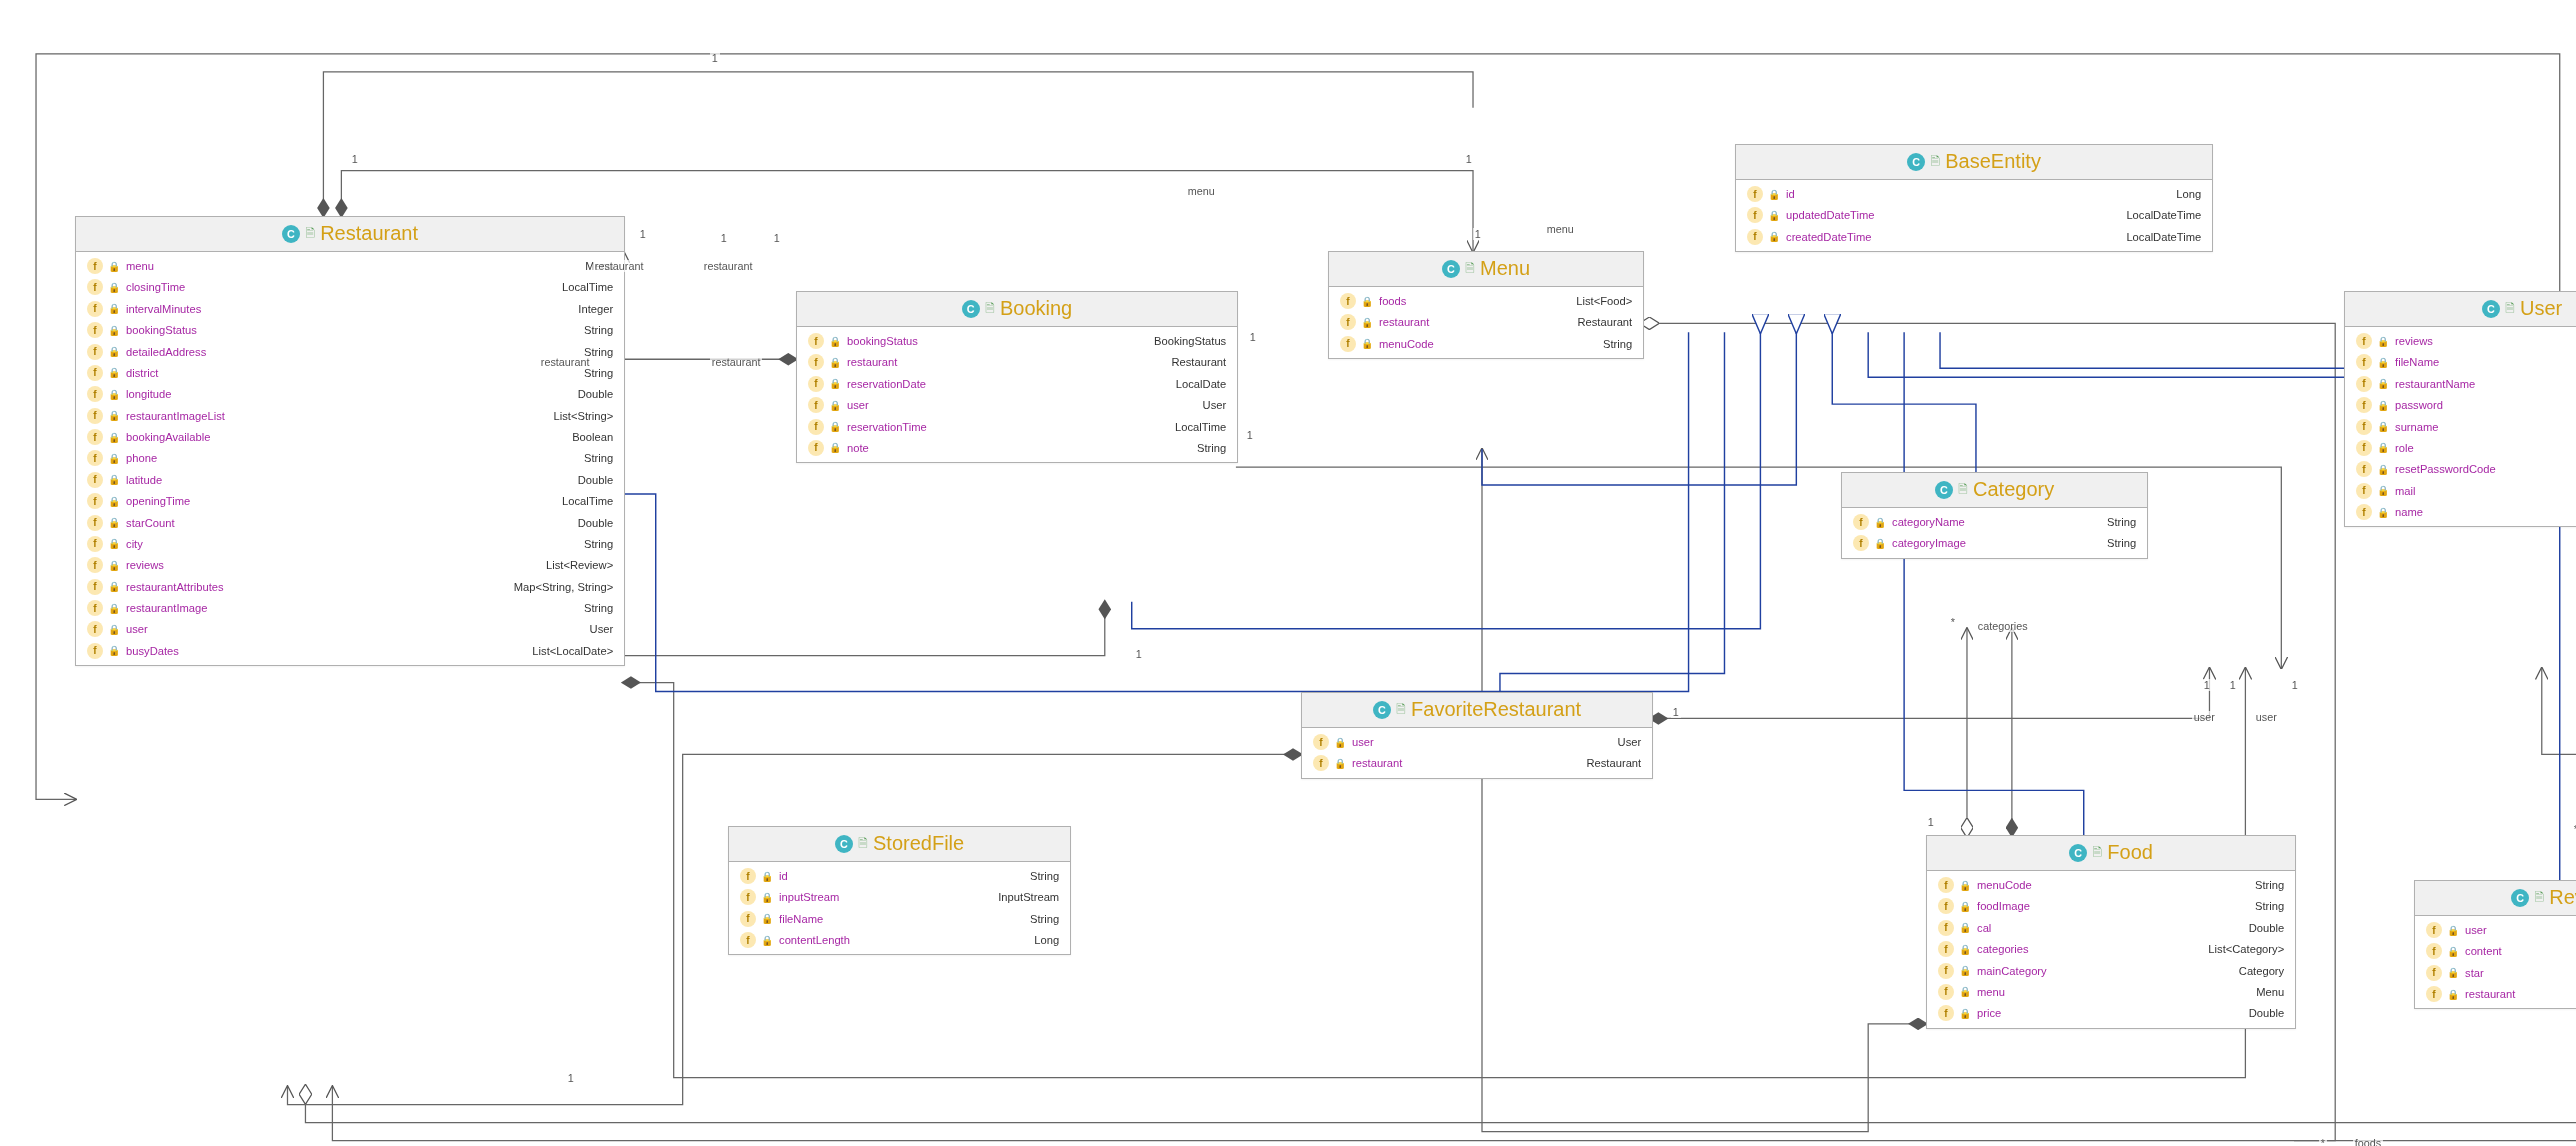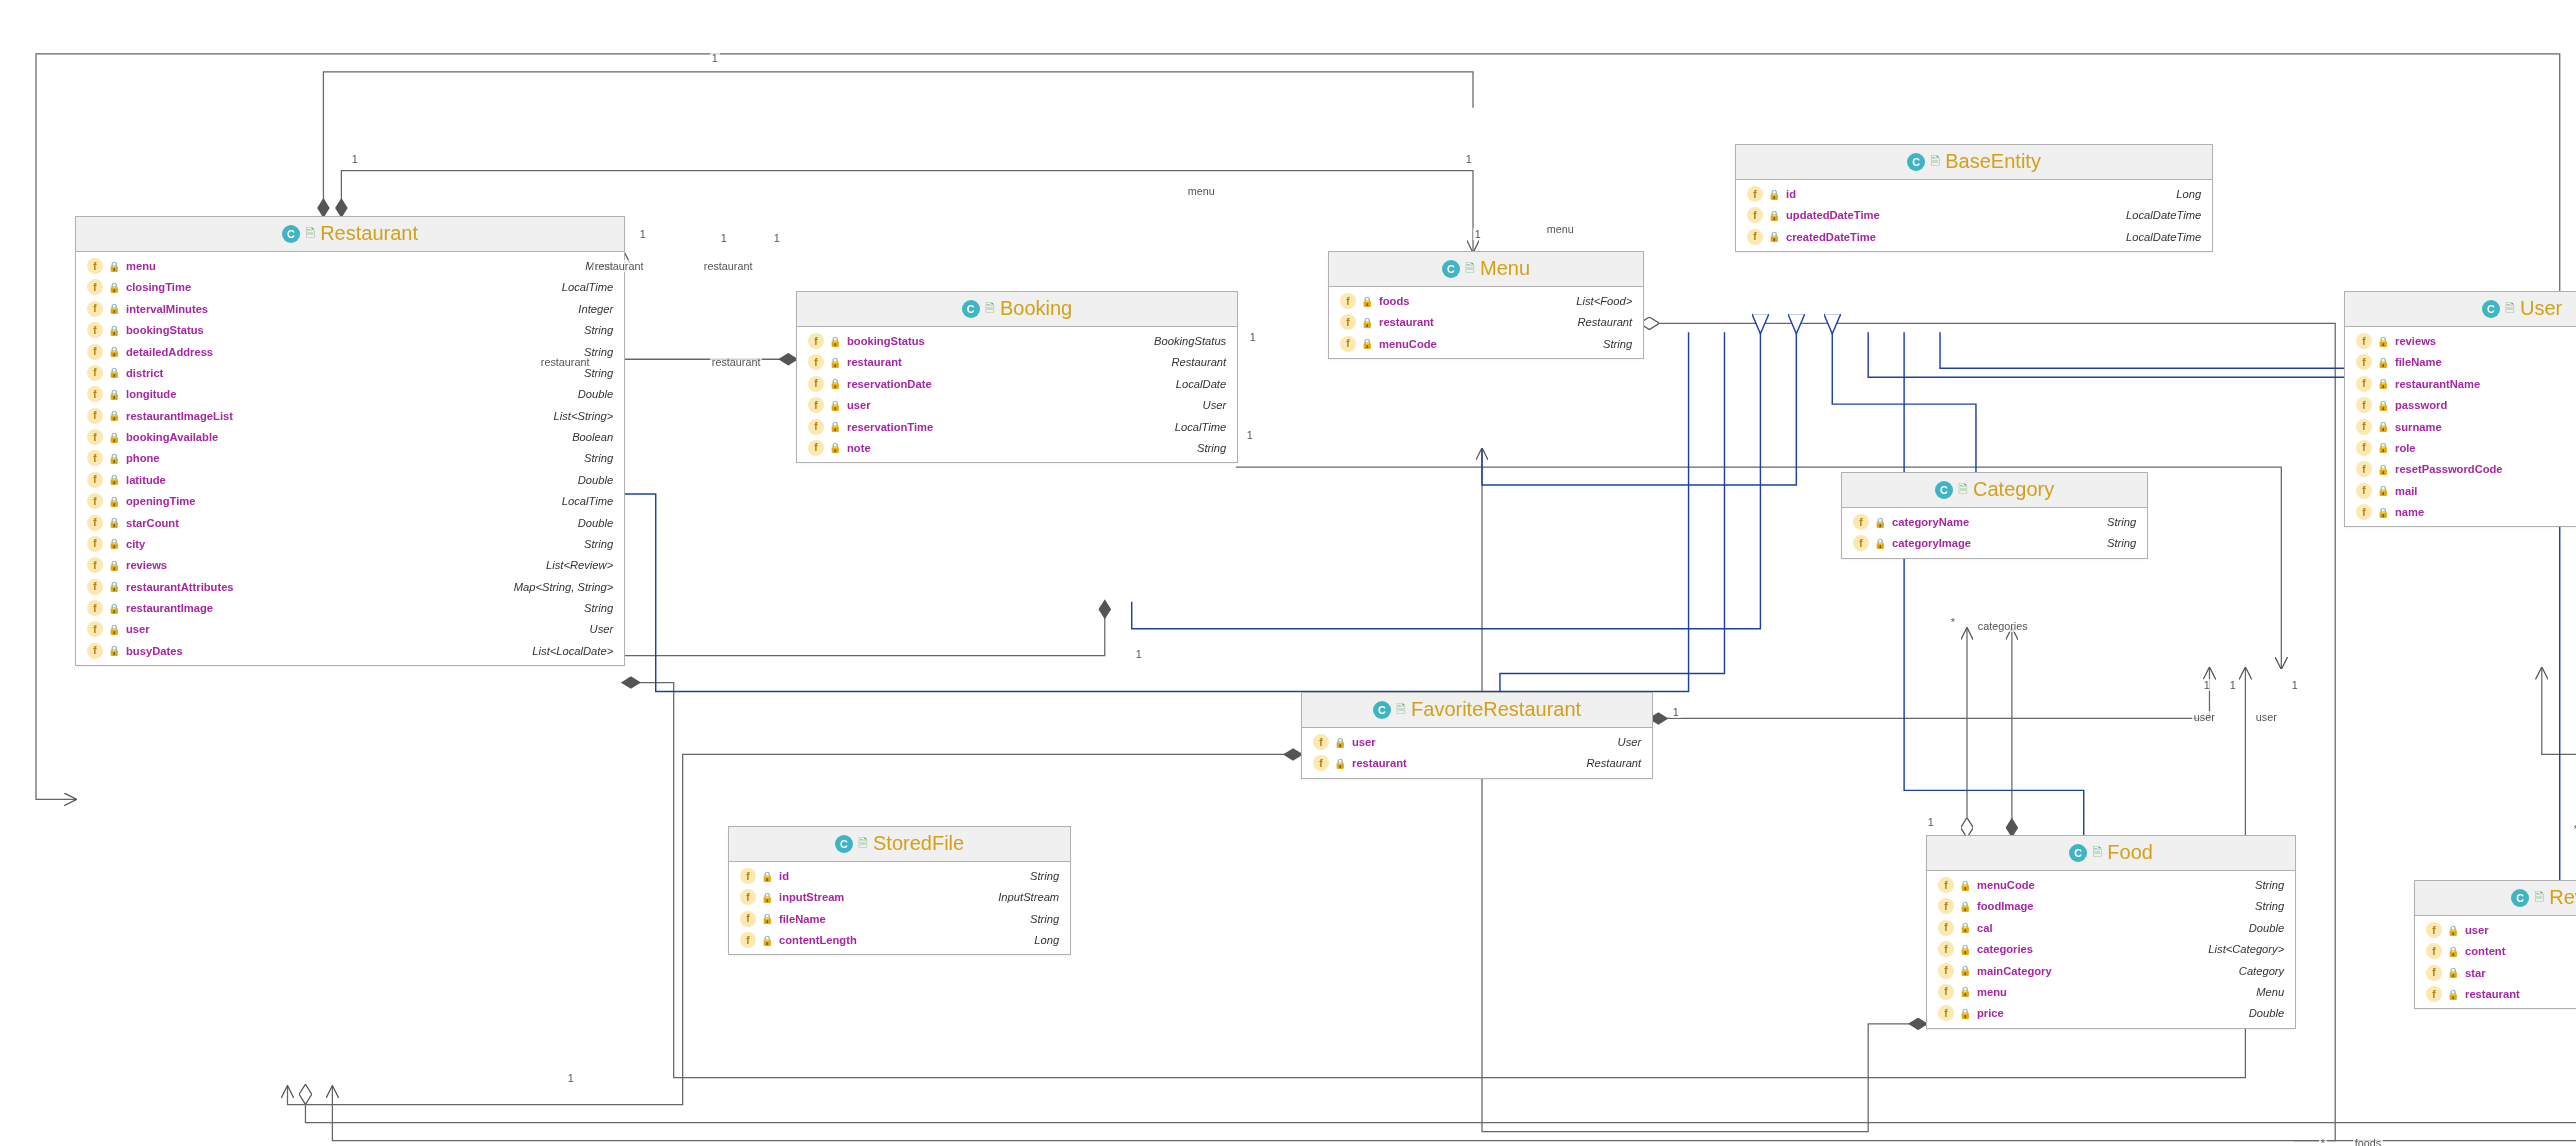--- a/index.html
+++ b/index.html
@@ -56,27 +56,25 @@
     font-size: 10px;
     font-weight: bold;
   }
   .lock-icon {
     color: #d47500;
     font-size: 10px;
   }
   .field-name {
     color: #a626a4;
     flex: 0 0 auto;
-    font-weight: bold;
   }
   .field-type {
     color: #333;
     margin-left: auto;
     text-align: center;
-    font-style: italic;
   }
   .c-icon {
     display: inline-flex;
     align-items: center;
     justify-content: center;
     width: 18px;
     height: 18px;
     border-radius: 50%;
     background: #3fb5c3;
     color: #fff;

